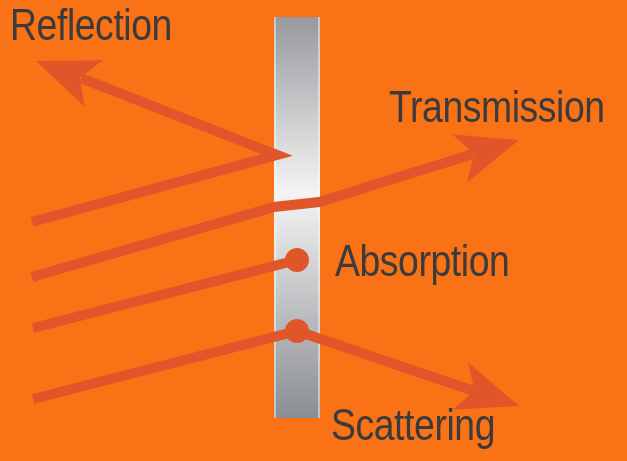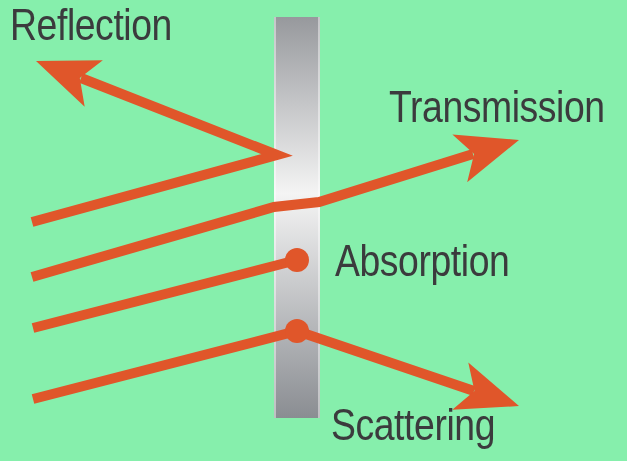--- a/index.html
+++ b/index.html
@@ -23,21 +23,21 @@
     transform-origin: 0 0;
   }
   .label-reflection   { left: 10px;  top: 2px;   }
   .label-transmission { left: 389px; top: 84px;  }
   .label-absorption   { left: 335px; top: 238px; }
   .label-scattering   { left: 331px; top: 402px; }
 </style>
 </head>
 <body>
 
-<div class="stage" style="background: #86efac;">
+<div class="stage" style="background: #f97316;">
 
   <svg width="627" height="461" viewBox="0 0 627 461">
     <defs>
       <linearGradient id="slabGrad" x1="0" y1="0" x2="0" y2="1">
         <stop offset="0" stop-color="#97999d"></stop>
         <stop offset="0.44" stop-color="#f4f4f4"></stop>
         <stop offset="1" stop-color="#8a8d92"></stop>
       </linearGradient>
       <path id="arrowHead" d="M 0 0 L -62 -25 L -47 0 L -62 25 Z"></path>
     </defs>

